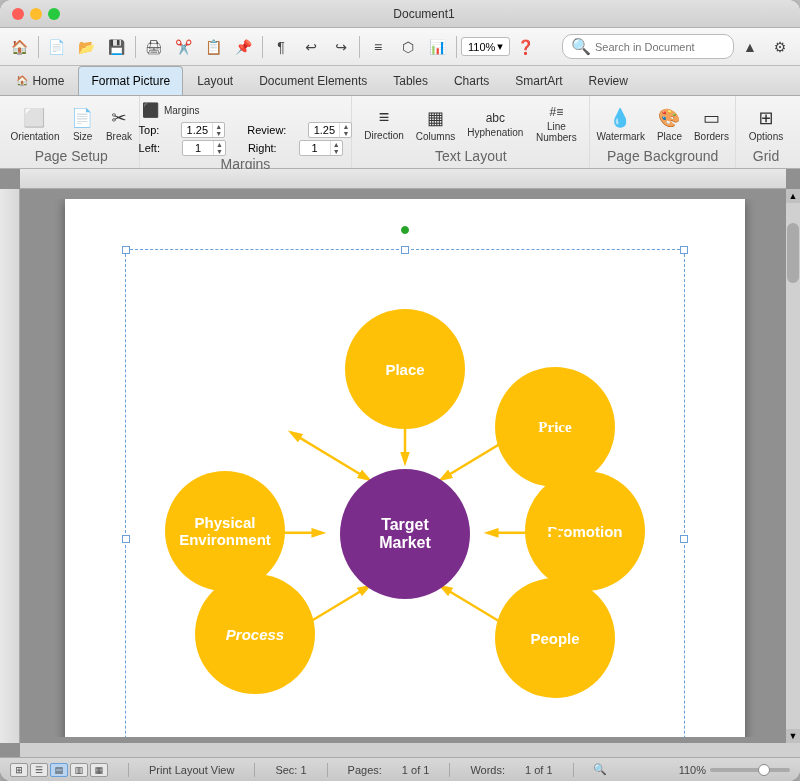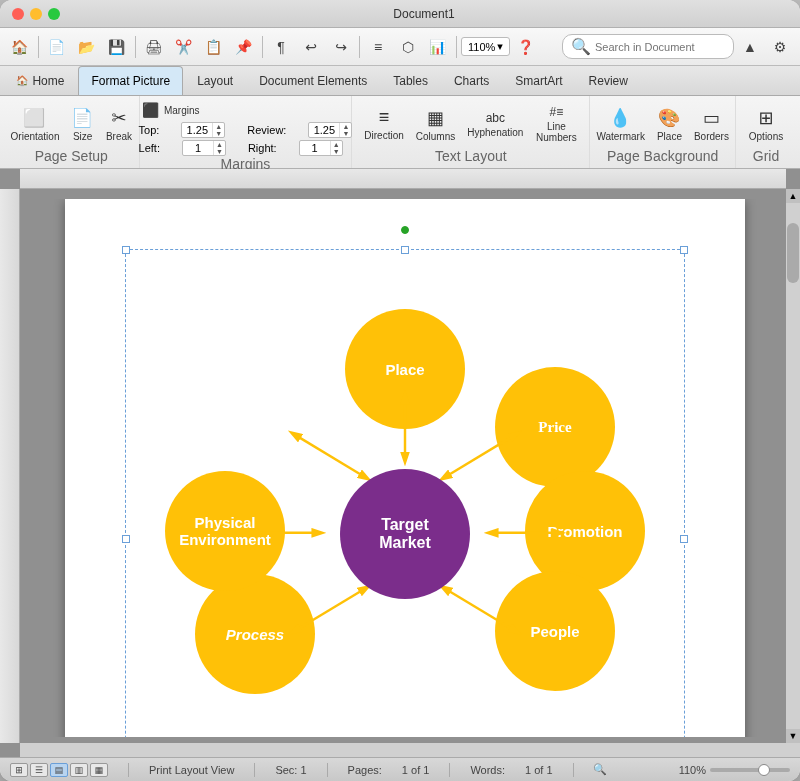--- a/index.html
+++ b/index.html
@@ -704,21 +704,21 @@
             </div>
 
             <div class="circle outer" style="left: 330px; top: 88px; font-family: Liberation Serif, serif;">
               <span>Price</span>
             </div>
 
             <div class="circle outer" style="left: 360px; top: 192px;">
               <span>Promotion</span>
             </div>
 
-            <div class="circle outer" style="left: 330px; top: 292px;">
+            <div class="circle outer" style="left: 330px; top: 299px;">
               <span>People</span>
             </div>
 
             <div class="circle outer" style="left: 30px; top: 295px; font-style: italic;">
               <span>Process</span>
             </div>
 
             <div class="circle outer" style="left: 0px; top: 192px;">
               <span style="font-size:15px;">Physical<br>Environment</span>
             </div>

